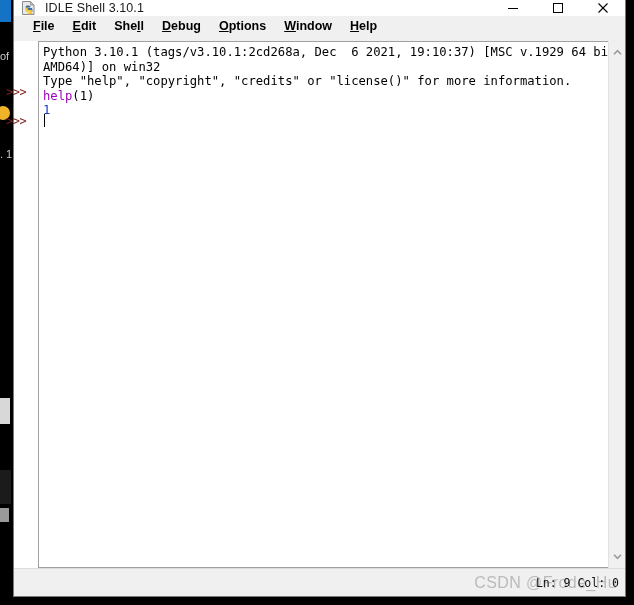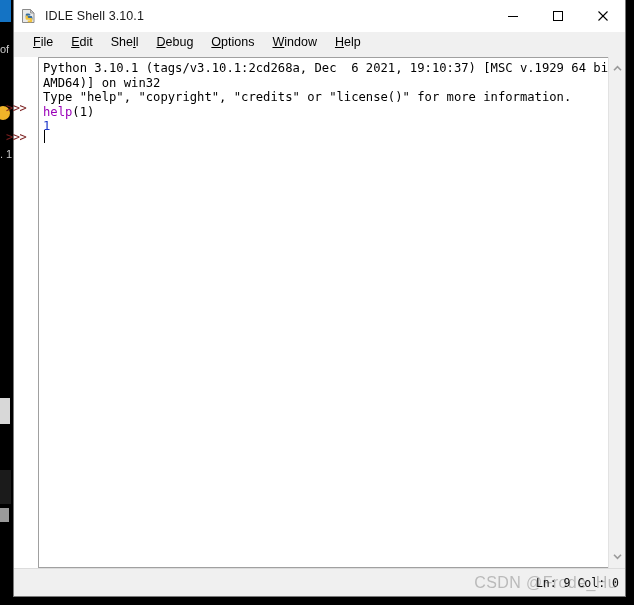--- a/index.html
+++ b/index.html
@@ -62,21 +62,21 @@
     background: #f0f0f0;
     border: 1px solid #7a7a7a;
     border-top: none;
     box-sizing: border-box;
     display: flex;
     flex-direction: column;
   }
 
   
   #title-bar {
-    height: 32px;
+    height: 16px;
     background: #ffffff;
     display: flex;
     align-items: center;
     flex: 0 0 auto;
     position: relative;
   }
   #title-icon {
     width: 16px; height: 16px;
     margin-left: 7px;
     margin-right: 8px;
@@ -108,20 +108,21 @@
     padding-left: 10px;
     flex: 0 0 auto;
     box-sizing: border-box;
   }
   .menu-item {
     font-size: 12.5px;
     color: #000000;
     padding: 0 9px;
     line-height: 21px;
     white-space: nowrap;
+    font-weight: bold;
   }
   .menu-item .mn { text-decoration: underline; }
 
   
   #shell-body {
     flex: 1 1 auto;
     background: #f0f0f0;
     display: flex;
     position: relative;
     padding: 4px 0 0 0;
@@ -245,21 +246,21 @@
     width: 8px;
     height: 605px;
     background: #000000;
   }
 </style>
 </head>
 <body>
 
 <div id="desktop">
   <div class="bg-blue-band"></div>
-  <div class="bg-text-frag" style="left:0px; top:43px; width:20px;">of</div>
+  <div class="bg-text-frag" style="left:0px; top:50px; width:20px;">of</div>
   <div class="bg-orb"></div>
   <div class="bg-text-frag" style="left:0px; top:148px; width:12px;">. 1</div>
   <div class="bg-grey-chip" style="left:0px; top:398px; width:10px; height:26px;"></div>
   <div class="bg-dark-chip" style="left:0px; top:470px; width:11px; height:34px;"></div>
   <div class="bg-grey-chip" style="left:0px; top:508px; width:9px; height:14px; background:#9a9a9a;"></div>
 </div>
 
 <div id="idle-window">
 
   <div id="title-bar">

